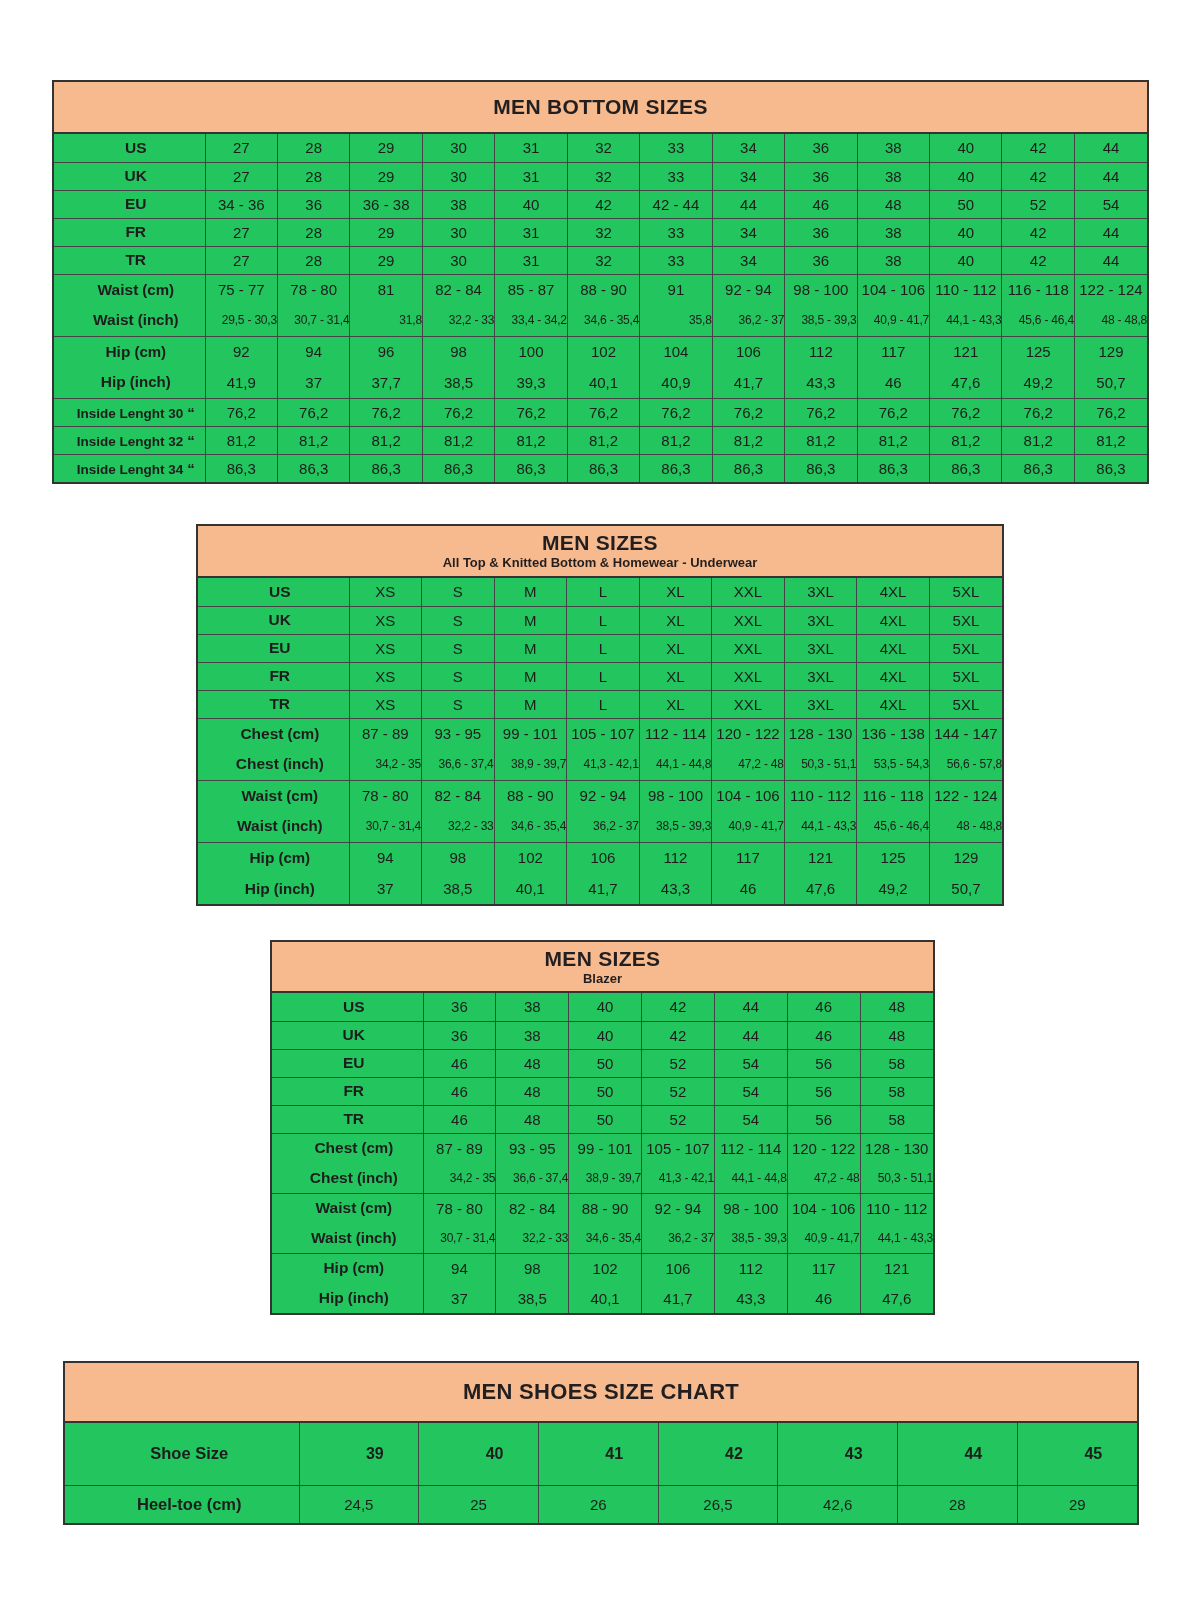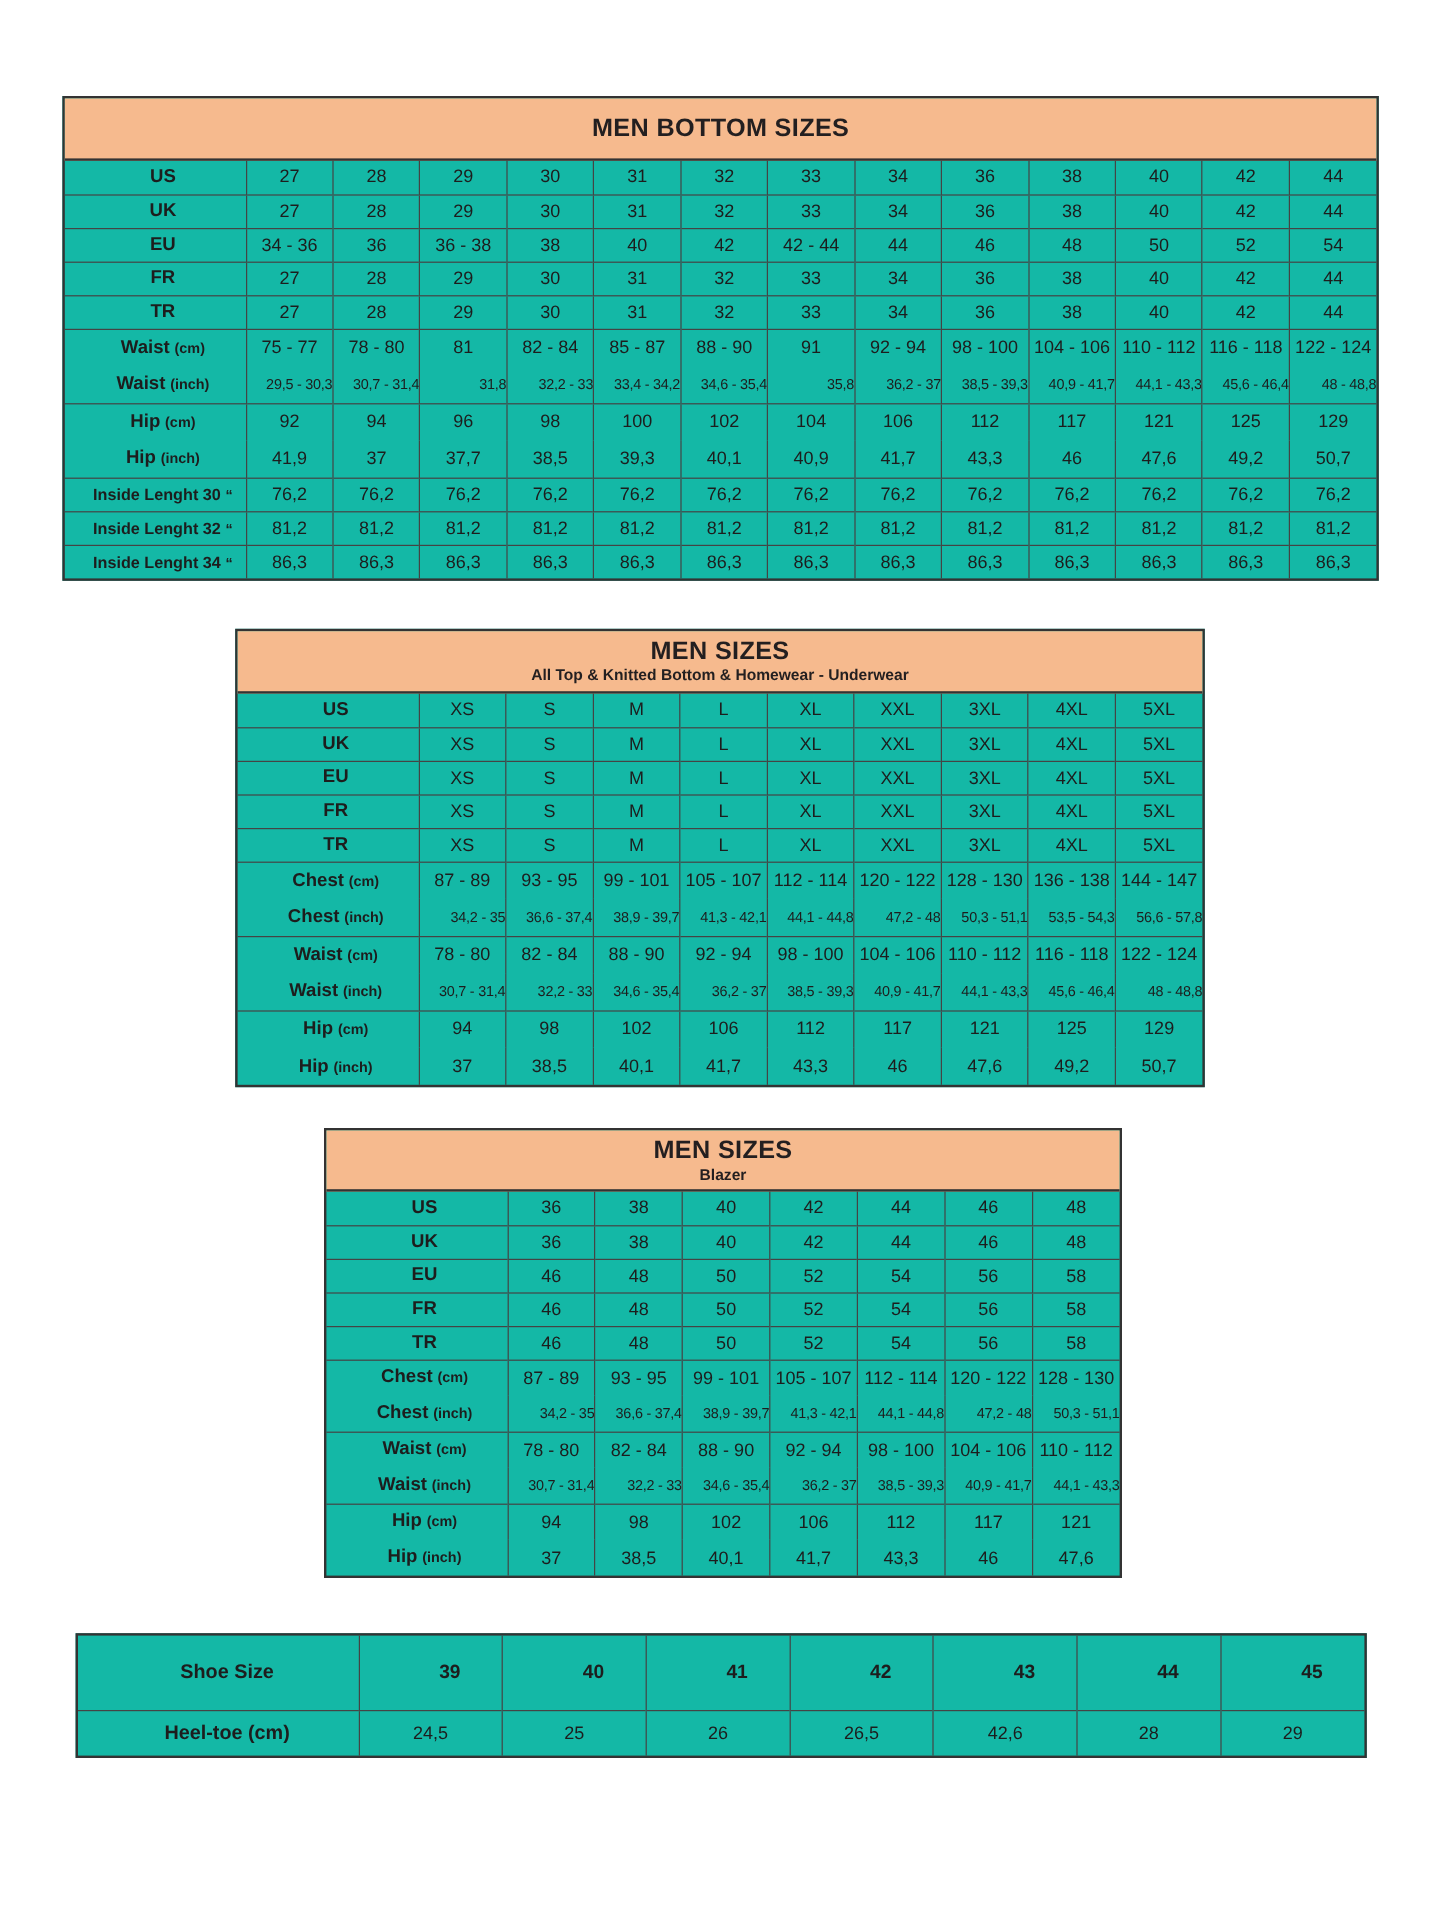--- a/index.html
+++ b/index.html
@@ -2,21 +2,21 @@
 <html style="--hdr: #F6BA8E;"><head>
 <meta charset="utf-8">
 <style>
   html,body{margin:0;padding:0;background:#ffffff;}
   body{font-family:"Liberation Sans",sans-serif;color:#1d1d1d;}
   .page{position:relative;width:1200px;height:1605px;background:#ffffff;overflow:hidden;}
 
   .size-table{
     position:absolute;
     border:2px solid #333333;
-    background:#14b8a6;
+    background:#22c55e;
     box-sizing:border-box;
   }
   .thead{
     background:var(--hdr,#F6BA8E);
     border-bottom:2px solid #333333;
     display:flex;flex-direction:column;align-items:center;justify-content:center;
     box-sizing:border-box;
   }
   .t{font-size:21px;font-weight:700;color:#231f20;letter-spacing:.3px;line-height:1.1;}
   .st{font-size:13px;font-weight:700;color:#231f20;margin-top:2px;line-height:1.1;}
@@ -30,21 +30,21 @@
     padding:0;
   }
   td:first-child{border-left:none;}
   tbody{border-top:1px solid #444444;}
   tbody:first-of-type{border-top:none;}
 
   tr{height:var(--rowh,28px);}
   tbody.g2 tr{height:var(--g2h,31px);}
 
   td.lbl{text-align:center;padding-left:13px;font-weight:700;font-size:15.5px;}
-  .unit{font-size:12px;font-weight:700;margin-left:4px;}
+  .unit{font-size:15px;font-weight:700;margin-left:4px;}
 
   tr.sm td.val{font-size:12px;letter-spacing:-0.2px;text-align:right;}
   tr.sm-label td.lbl{font-size:13.5px;}
   tr.bold-vals td.val{font-weight:700;font-size:16px;padding-left:32px;}
   tr.shoe{height:62px;}
   tr.heel{height:38px;}
 
   .shoes .t{font-size:22px;}
   .shoes td.lbl{font-size:16.5px;padding-left:15px;}
 </style>
@@ -597,20 +597,23 @@
             <td class="val">41,7</td>
             <td class="val">43,3</td>
             <td class="val">46</td>
             <td class="val">47,6</td>
           </tr>
         </tbody>
       </table>
     </section>
 
   <section class="size-table shoes" style="left:63px;top:1361px;width:1076px;">
+      <div class="thead" style="height: 60px;">
+        <div class="t">MEN SHOES SIZE CHART</div>
+      </div>
       <table>
         <colgroup>
           <col style="width: 234px;">
           <col>
           <col>
           <col>
           <col>
           <col>
           <col>
           <col>

